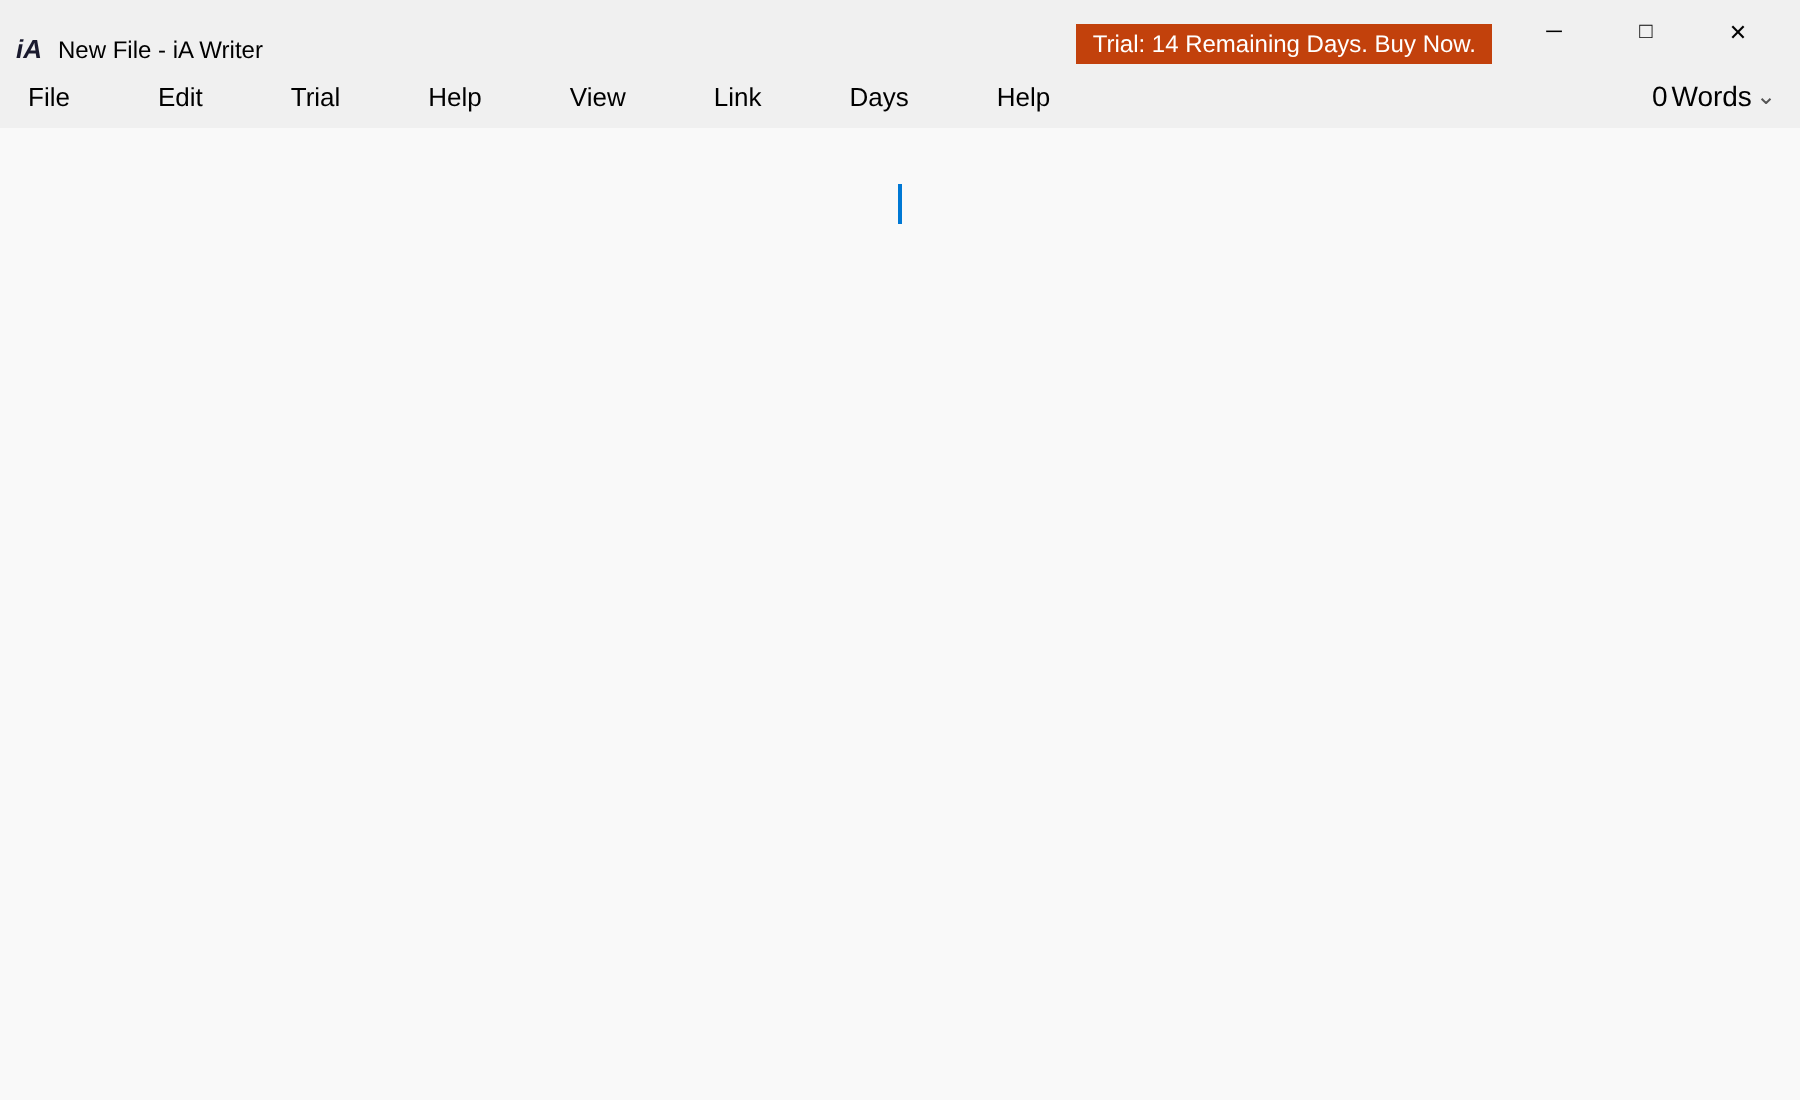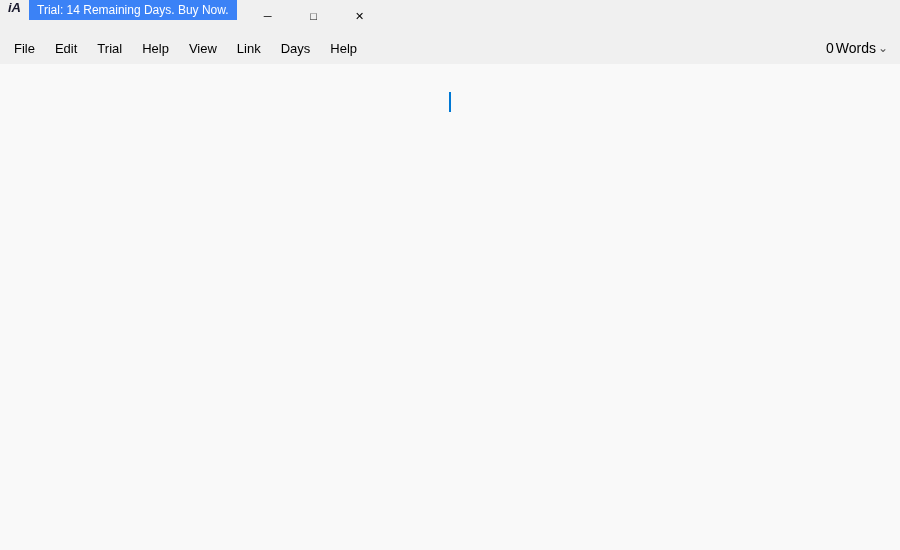--- a/index.html
+++ b/index.html
@@ -14,21 +14,21 @@
       font-family: 'Segoe UI', sans-serif;
       background: #f0f0f0;
       overflow: hidden;
       display: flex;
       flex-direction: column;
     }
 
     
     #title-bar {
       display: flex;
-      align-items: flex-start;
+      align-items: flex-end;
       height: 32px;
       background: #f0f0f0;
       padding: 0 8px;
       flex-shrink: 0;
     }
 
     #app-logo {
       font-size: 13px;
       font-weight: bold;
       color: #1a1a2e;
@@ -36,21 +36,21 @@
       font-style: italic;
     }
 
     #window-title {
       font-size: 12px;
       color: #000;
       flex: 1;
     }
 
     #trial-badge {
-      background: #3b82f6;
+      background: #c2410c;
       color: #fff;
       font-size: 12px;
       padding: 3px 8px;
       margin-right: 8px;
     }
 
     #window-controls {
       display: flex;
       align-items: center;
       gap: 0;
@@ -71,20 +71,21 @@
 
     
     #menu-bar {
       display: flex;
       align-items: center;
       height: 32px;
       background: #f0f0f0;
       padding: 0 4px;
       flex-shrink: 0;
       border-bottom: none;
+      gap: 24px;
     }
 
     .menu-item {
       font-size: 13px;
       color: #000;
       padding: 4px 10px;
       cursor: pointer;
       height: 100%;
       display: flex;
       align-items: center;
@@ -134,20 +135,21 @@
     @keyframes blink {
       0%, 100% { opacity: 1; }
       50% { opacity: 0; }
     }
   </style>
 </head>
 <body>
 
 <div id="title-bar">
   <span id="app-logo">iA</span>
+  <span id="window-title">New File - iA Writer</span>
   <span id="trial-badge">Trial: 14 Remaining Days. Buy Now.</span>
   <div id="window-controls">
     <button class="window-btn">─</button>
     <button class="window-btn">□</button>
     <button class="window-btn close-btn">✕</button>
   </div>
 </div>
 
 <div id="menu-bar">
   <div class="menu-item">File</div>

